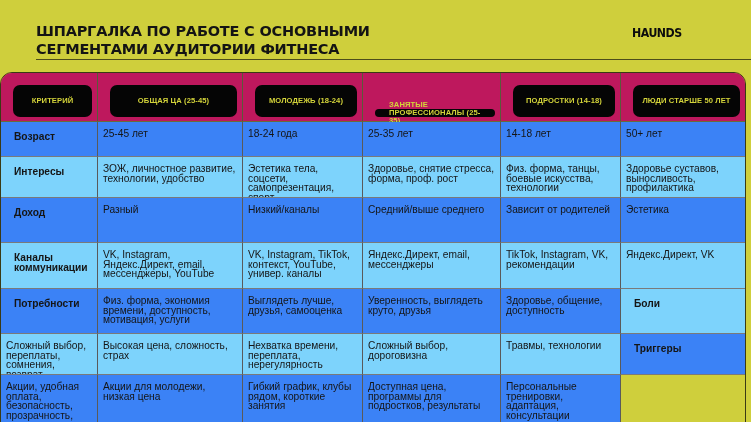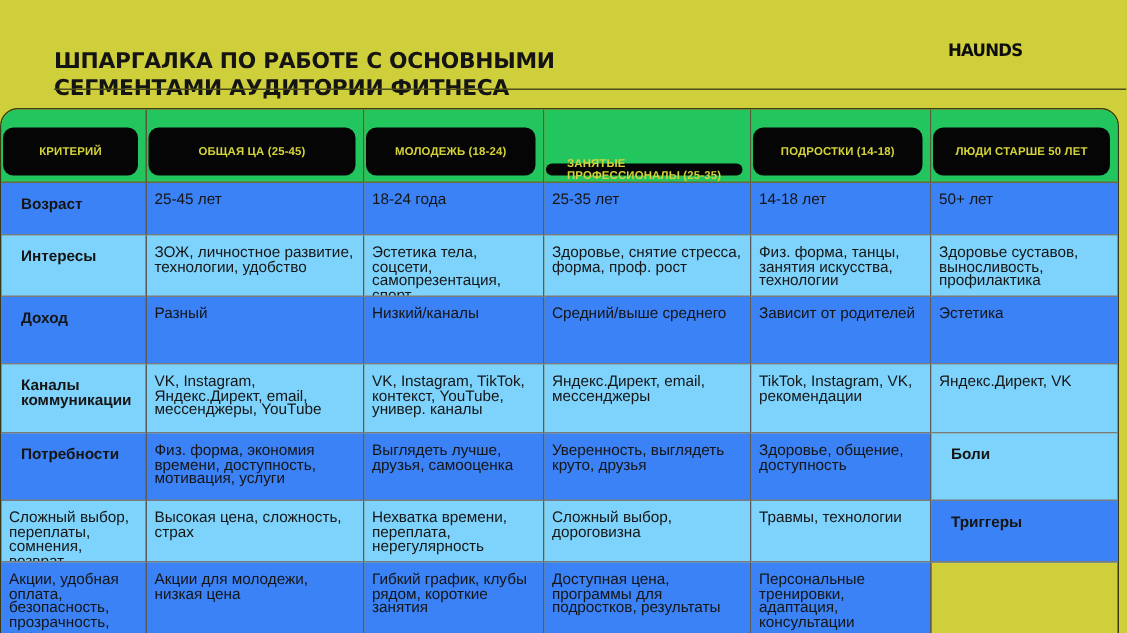--- a/index.html
+++ b/index.html
@@ -11,21 +11,21 @@
       height: 422px;
       overflow: hidden;
       background: #cfcf3c;
       position: relative;
       font-family: "Liberation Sans", "DejaVu Sans", sans-serif;
       color: #111;
     }
     .title {
       position: absolute;
       left: 36px;
-      top: 32px;
+      top: 22px;
       width: 420px;
       font-family: "DejaVu Sans", sans-serif;
       font-weight: bold;
       font-size: 14.5px;
       line-height: 18px;
       letter-spacing: -0.2px;
       color: #141414;
       margin: 0;
     }
     .title-rule {
@@ -83,25 +83,25 @@
     }
     .cell.label {
       font-weight: bold;
       padding-left: 13px;
       padding-top: 10px;
     }
     .row-grey .cell, .cell.grey { background: #3b82f6; }
     .row-lime .cell, .cell.lime { background: #7dd3fc; }
 
     .hcell {
-      background: #22c55e;
+      background: #be185d;
       border-right: 1px solid #5a5a3a;
       border-bottom: 1px solid #6b6b3a;
       box-sizing: border-box;
-      padding: 12px 5px 4px 1px;
+      padding: 12px 5px 4px 12px;
       display: flex;
     }
     .hcell:nth-child(6) { border-right: none; }
     .pill {
       flex: 1;
       background: #050505;
       border-radius: 7px;
       color: #d4d43a;
       font-weight: bold;
       font-size: 7.6px;
@@ -158,21 +158,21 @@
     <div class="cell grey">25-45 лет</div>
     <div class="cell grey">18-24 года</div>
     <div class="cell grey">25-35 лет</div>
     <div class="cell grey">14-18 лет</div>
     <div class="cell grey">50+ лет</div>
 
     <div class="cell label lime">Интересы</div>
     <div class="cell lime">ЗОЖ, личностное развитие, технологии, удобство</div>
     <div class="cell lime">Эстетика тела, соцсети, самопрезентация, спорт</div>
     <div class="cell lime">Здоровье, снятие стресса, форма, проф. рост</div>
-    <div class="cell lime">Физ. форма, танцы, занятия искусства, технологии</div>
+    <div class="cell lime">Физ. форма, танцы, боевые искусства, технологии</div>
     <div class="cell lime">Здоровье суставов, выносливость, профилактика</div>
 
     <div class="cell label grey">Доход</div>
     <div class="cell grey">Разный</div>
     <div class="cell grey">Низкий/каналы</div>
     <div class="cell grey">Средний/выше среднего</div>
     <div class="cell grey">Зависит от родителей</div>
     <div class="cell grey">Эстетика</div>
 
     <div class="cell label lime">Каналы коммуникации</div>

